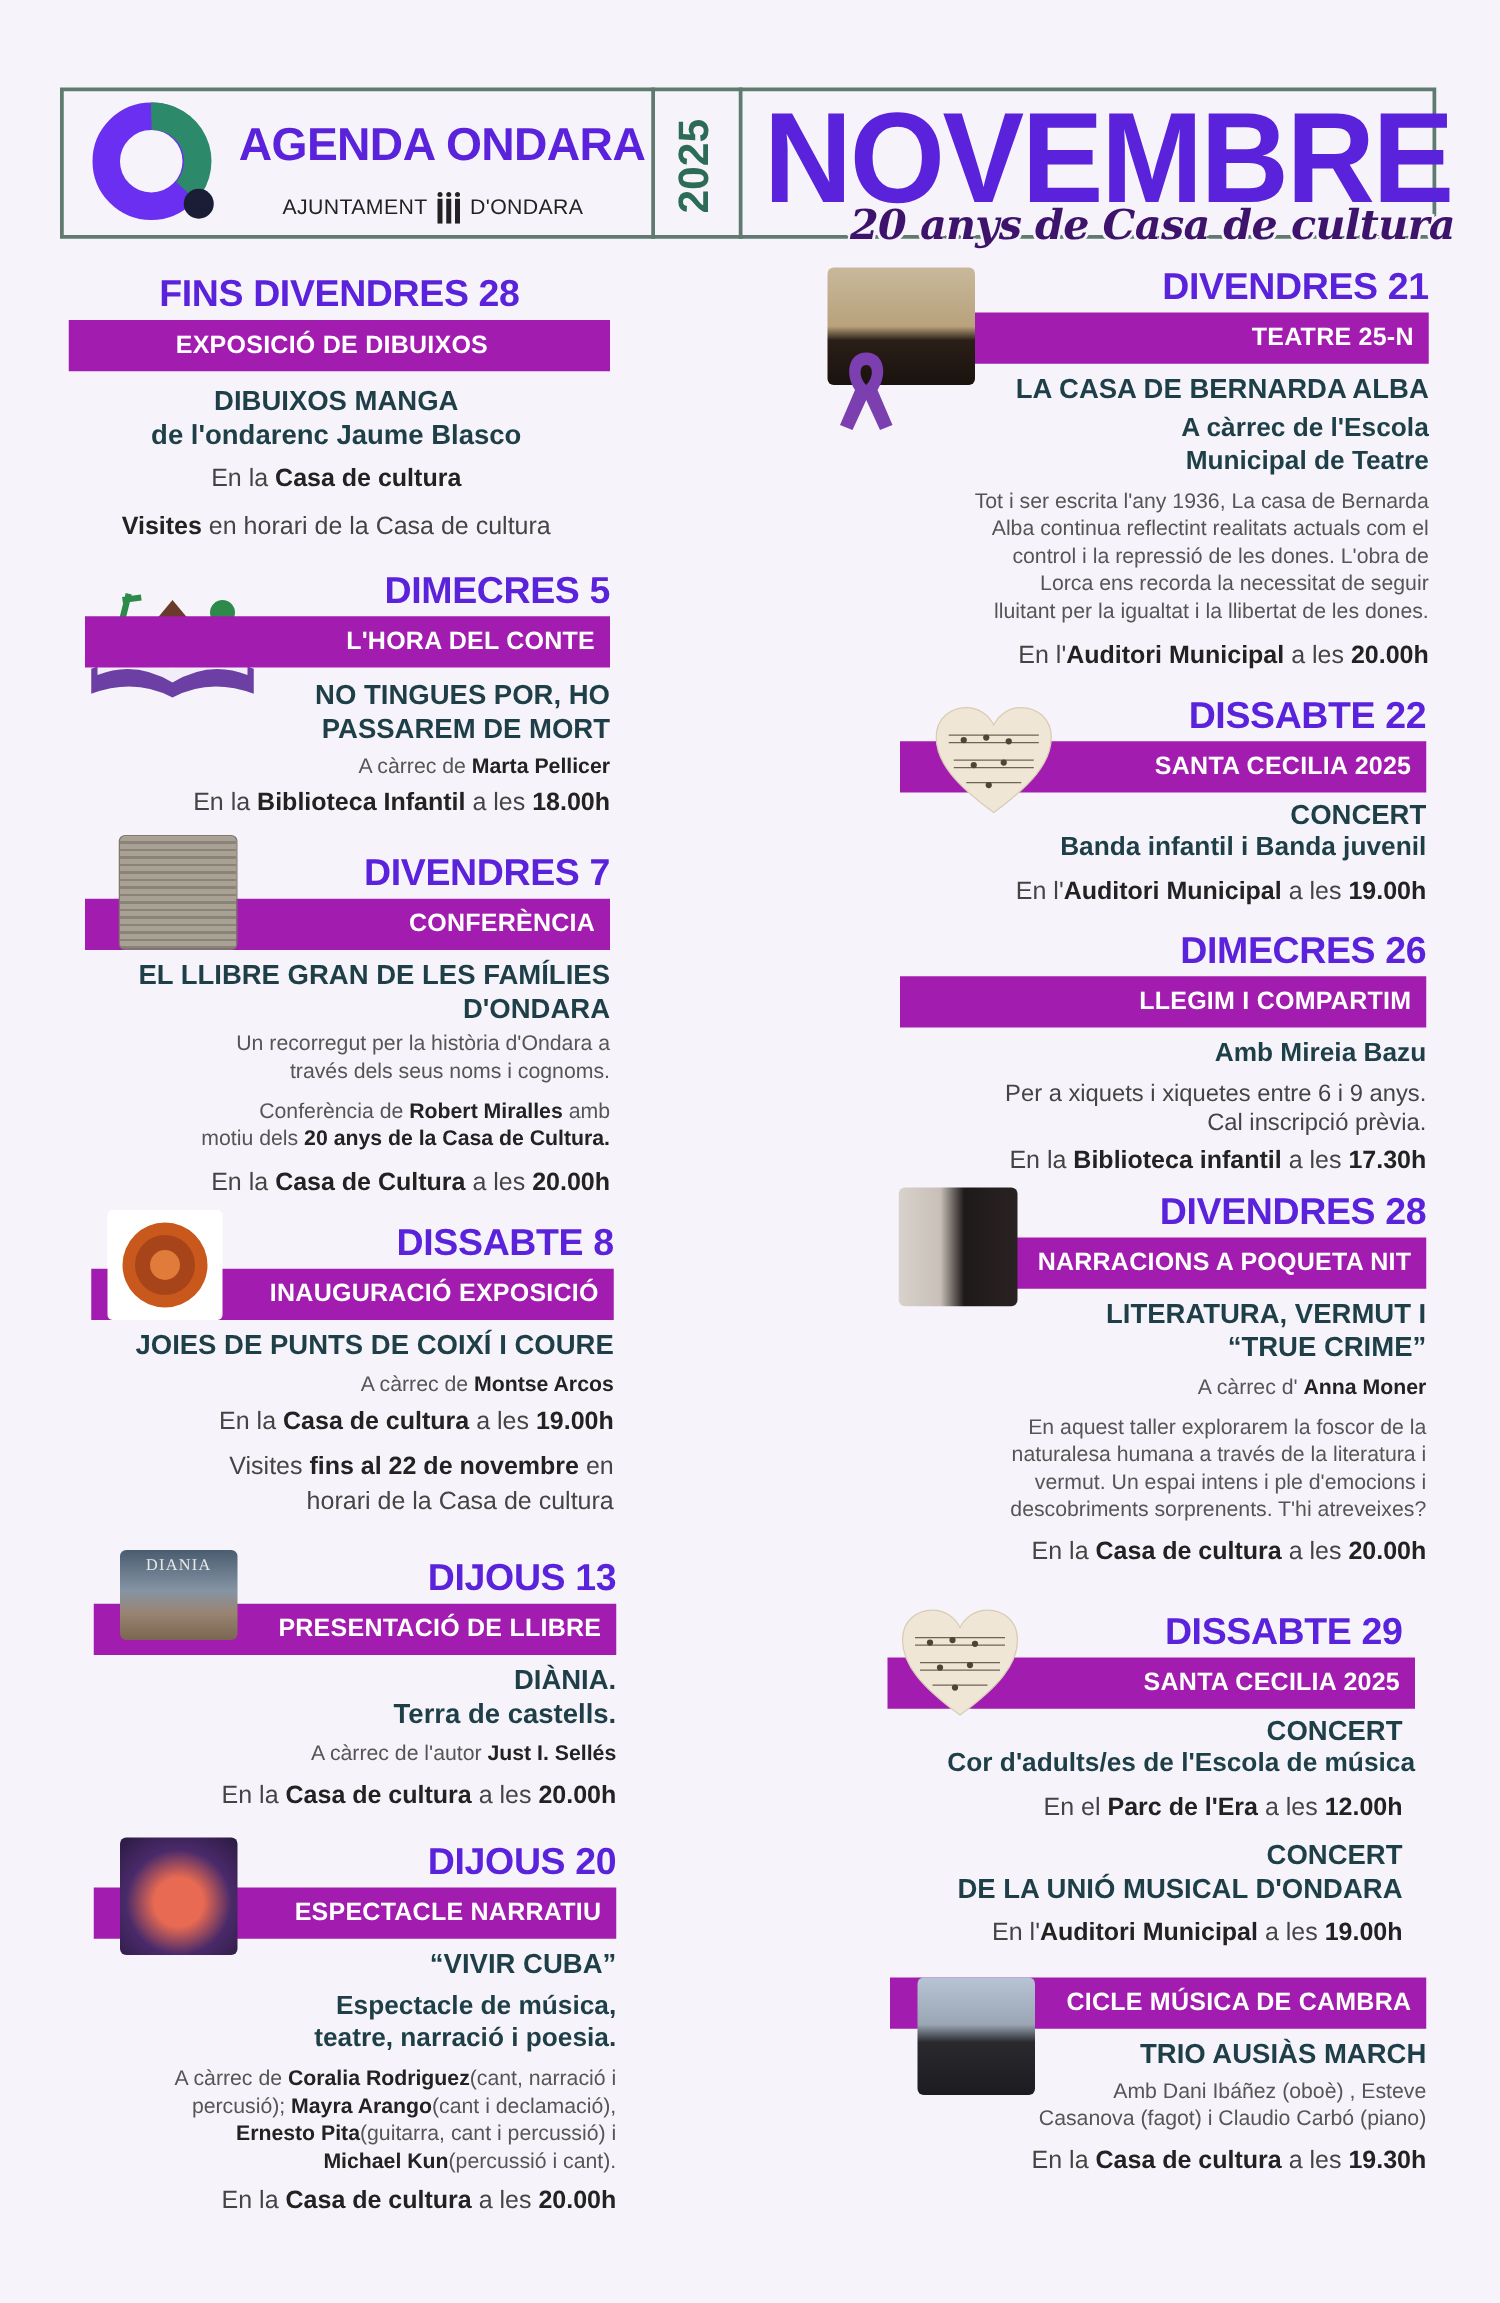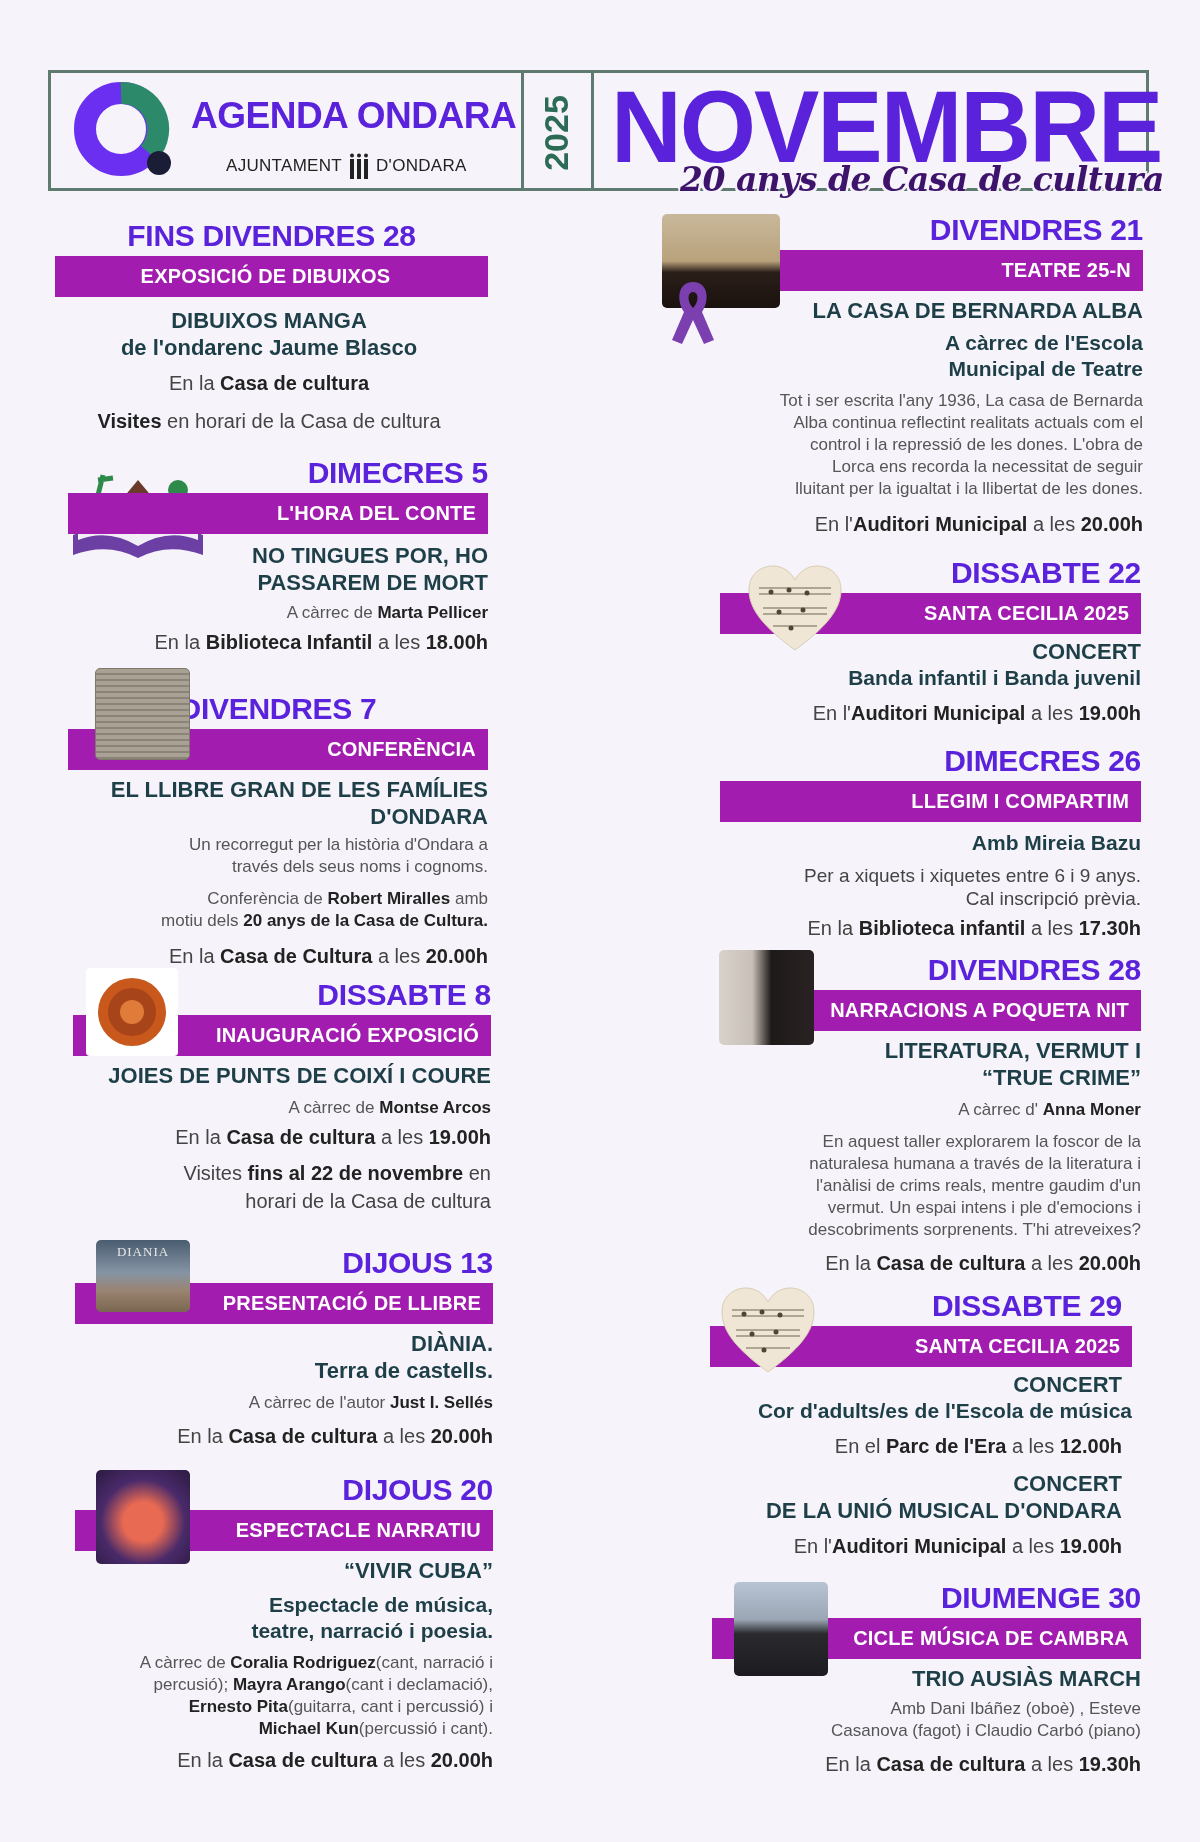--- a/index.html
+++ b/index.html
@@ -107,21 +107,21 @@
   <div class="bar" style="margin-top:2px;">L'HORA DEL CONTE</div>
   <div class="title gap8">NO TINGUES POR, HO</div>
   <div class="title">PASSAREM DE MORT</div>
   <div class="small gap6"><span>A càrrec de </span><b>Marta Pellicer</b></div>
   <div class="place gap4">
     <span>En la </span><b>Biblioteca Infantil</b><span> a les </span><b>18.00h</b>
   </div>
 </div>
 
 <div class="event" id="ev3">
-  <div class="date" style="margin-top:16px;text-align:center;">DIVENDRES 7</div>
+  <div class="date" style="margin-top:6px;">DIVENDRES 7</div>
   <div class="bar" style="margin-top:2px;">CONFERÈNCIA</div>
   <div class="title gap6">EL LLIBRE GRAN DE LES FAMÍLIES</div>
   <div class="title">D'ONDARA</div>
   <div class="small gap4">Un recorregut per la història d'Ondara a</div>
   <div class="small">través dels seus noms i cognoms.</div>
   <div class="small gap10"><span>Conferència de </span><b>Robert Miralles</b><span> amb</span></div>
   <div class="small"><span>motiu dels </span><b>20 anys de la Casa de Cultura.</b></div>
   <div class="place gap10">
     <span>En la </span><b>Casa de Cultura</b><span> a les </span><b>20.00h</b>
   </div>
@@ -239,21 +239,20 @@
 </div>
 
 <div class="event" id="ev10">
   <div class="date">DIVENDRES 28</div>
   <div class="bar" style="margin-top:2px;margin-left:90px;">NARRACIONS A POQUETA NIT</div>
   <div class="title gap6">LITERATURA, VERMUT I</div>
   <div class="title">“TRUE CRIME”</div>
   <div class="small gap8"><span>A càrrec d' </span><b>Anna Moner</b></div>
   <div class="small gap10">En aquest taller explorarem la foscor de la</div>
   <div class="small">naturalesa humana a través de la literatura i</div>
-  <div class="small">l'anàlisi de crims reals, mentre gaudim d'un</div>
   <div class="small">vermut. Un espai intens i ple d'emocions i</div>
   <div class="small">descobriments sorprenents. T'hi atreveixes?</div>
   <div class="place gap8">
     <span>En la </span><b>Casa de cultura</b><span> a les  </span><b>20.00h</b>
   </div>
 </div>
 <div class="thumb" style="left:719px;top:950px;width:95px;height:95px;background:linear-gradient(90deg,#d8d2cc 0%,#c8c0b8 35%,#1e1a1a 55%,#2a2222 100%);"></div>
 
 <div class="event" id="ev11">
   <div class="date" style="padding-right:10px;">DISSABTE 29</div>
@@ -282,21 +281,20 @@
       <circle cx="26" cy="30" r="2.5"></circle>
       <circle cx="44" cy="28" r="2.5"></circle>
       <circle cx="62" cy="31" r="2.5"></circle>
       <circle cx="34" cy="50" r="2.5"></circle>
       <circle cx="58" cy="48" r="2.5"></circle>
       <circle cx="46" cy="66" r="2.5"></circle>
     </g>
 </svg>
 
 <div class="event" id="ev12">
-  <div class="date">DIUMENGE 30</div>
   <div class="bar" style="margin-top:2px;margin-left:-8px;">CICLE MÚSICA DE CAMBRA</div>
   <div class="title gap6">TRIO AUSIÀS MARCH</div>
   <div class="small gap6">Amb Dani Ibáñez (oboè) , Esteve</div>
   <div class="small">Casanova (fagot) i Claudio Carbó (piano)</div>
   <div class="place gap8">
     <span>En la </span><b>Casa de cultura</b><span> a les </span><b>19.30h</b>
   </div>
 </div>
 <div class="thumb" style="left:734px;top:1582px;width:94px;height:94px;background:linear-gradient(180deg,#b8c4d4 0%,#9aa6b4 40%,#2a2a2e 55%,#1c1c20 100%);"></div>
 

